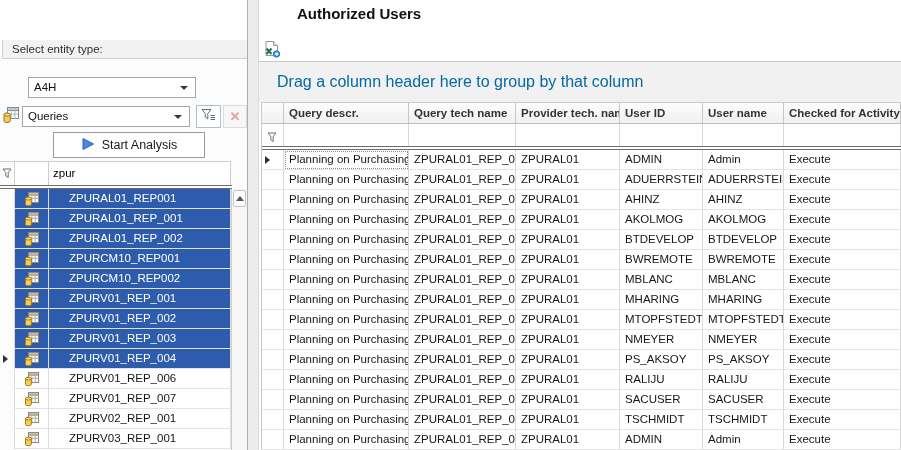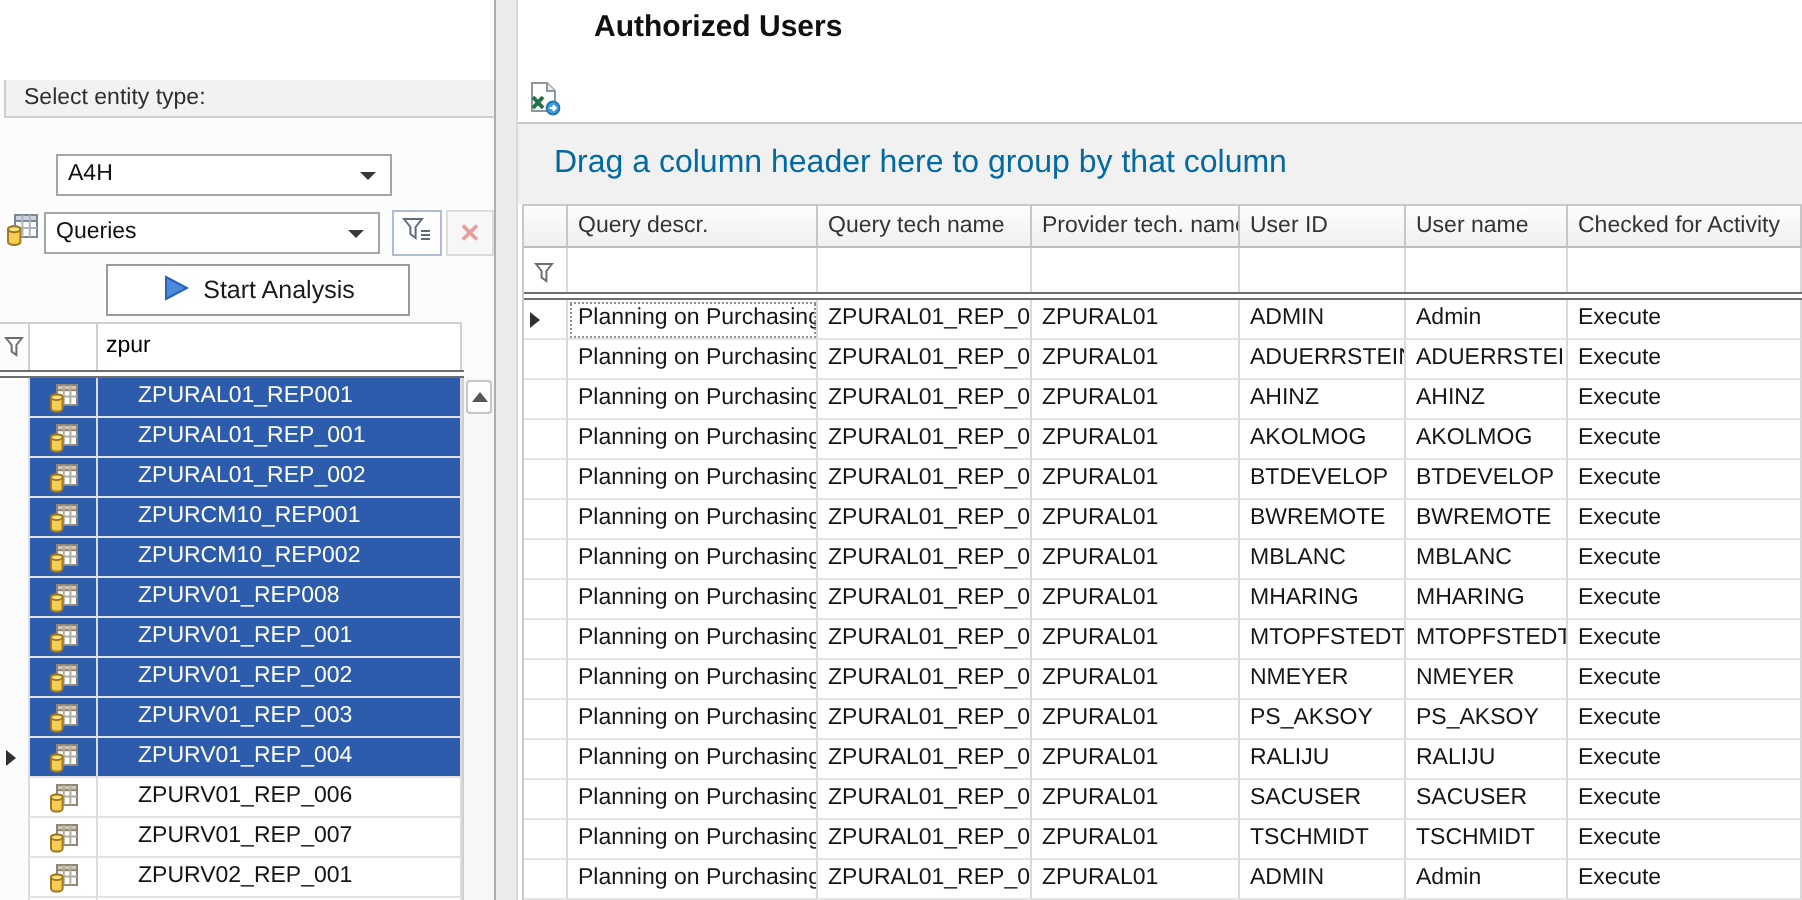--- a/index.html
+++ b/index.html
@@ -71,21 +71,21 @@
   .group-panel span { margin-left:18px; color:#0369a1; font-size:16px; }
 
   .grid { position:absolute; left:2px; top:102px; width:640px; border-left:1px solid #c9c9c9;
     --cols:22px 125px 107px 104px 83px 81px 1fr; }
   .g-row { display:grid; grid-template-columns:var(--cols); height:20px; }
   .g-cell { border-right:1px solid #d9d9d9; border-bottom:1px solid #e4e4e4; background:#fff;
     line-height:19px; padding-left:5px; white-space:nowrap; overflow:hidden; color:#161616; }
   .g-cell.gutter { position:relative; padding:0; }
   .g-header { height:22px; }
   .g-header .g-cell { background:linear-gradient(#fdfdfd,#eef0f1); border-top:1px solid #c9c9c9;
-    border-right:1px solid #c6c6c6; border-bottom:1px solid #bdbdbd; line-height:21px; color:#333; }
+    border-right:1px solid #c6c6c6; border-bottom:1px solid #bdbdbd; line-height:21px; color:#333;font-weight:bold; }
   .g-filter { height:22px; }
   .g-filter .g-cell { line-height:21px; border-bottom:none; }
   .g-dbl { height:4px; border-top:1px solid #6e6e6e; border-bottom:1px solid #6e6e6e; background:#fff;
     width:100%; }
   .g-cell.focus { outline:1px dotted #8f8f8f; outline-offset:-2px; }
   .g-filter .gutter, .g-rowsec .gutter { background:#fff; }
   .f-funnel { position:absolute; left:5px; top:5px; }
 </style>
 </head>
 <body>
@@ -212,33 +212,20 @@
               <rect x="4.5" y="1.5" width="10" height="10" fill="#fff" stroke="#8d8576"></rect>
               <rect x="4.5" y="1.5" width="10" height="2.6" fill="#cfc7b4" stroke="#8d8576"></rect>
               <path d="M7.9 1.5 V11.5 M11.2 1.5 V11.5 M4.5 7.3 H14.5" stroke="#b4ac9c" fill="none"></path>
               <path d="M1.5 7.6 a2.9 1.4 0 0 1 5.8 0 V13.4 a2.9 1.4 0 0 1 -5.8 0 Z" fill="#f6ce55" stroke="#a2791c"></path>
               <ellipse cx="4.4" cy="7.6" rx="2.9" ry="1.4" fill="#fbe289" stroke="#a2791c"></ellipse>
             </svg>
           </span>
           <span class="l-name">ZPURCM10_REP002</span>
         </div>
 
-        <div class="l-row sel">
-          <span class="l-gutter"></span>
-          <span class="l-icon">
-            <svg width="16" height="16" viewBox="0 0 16 16">
-              <rect x="4.5" y="1.5" width="10" height="10" fill="#fff" stroke="#8d8576"></rect>
-              <rect x="4.5" y="1.5" width="10" height="2.6" fill="#cfc7b4" stroke="#8d8576"></rect>
-              <path d="M7.9 1.5 V11.5 M11.2 1.5 V11.5 M4.5 7.3 H14.5" stroke="#b4ac9c" fill="none"></path>
-              <path d="M1.5 7.6 a2.9 1.4 0 0 1 5.8 0 V13.4 a2.9 1.4 0 0 1 -5.8 0 Z" fill="#f6ce55" stroke="#a2791c"></path>
-              <ellipse cx="4.4" cy="7.6" rx="2.9" ry="1.4" fill="#fbe289" stroke="#a2791c"></ellipse>
-            </svg>
-          </span>
-          <span class="l-name">ZPURV01_REP008</span>
-        </div>
 
         <div class="l-row sel">
           <span class="l-gutter"></span>
           <span class="l-icon">
             <svg width="16" height="16" viewBox="0 0 16 16">
               <rect x="4.5" y="1.5" width="10" height="10" fill="#fff" stroke="#8d8576"></rect>
               <rect x="4.5" y="1.5" width="10" height="2.6" fill="#cfc7b4" stroke="#8d8576"></rect>
               <path d="M7.9 1.5 V11.5 M11.2 1.5 V11.5 M4.5 7.3 H14.5" stroke="#b4ac9c" fill="none"></path>
               <path d="M1.5 7.6 a2.9 1.4 0 0 1 5.8 0 V13.4 a2.9 1.4 0 0 1 -5.8 0 Z" fill="#f6ce55" stroke="#a2791c"></path>
               <ellipse cx="4.4" cy="7.6" rx="2.9" ry="1.4" fill="#fbe289" stroke="#a2791c"></ellipse>

